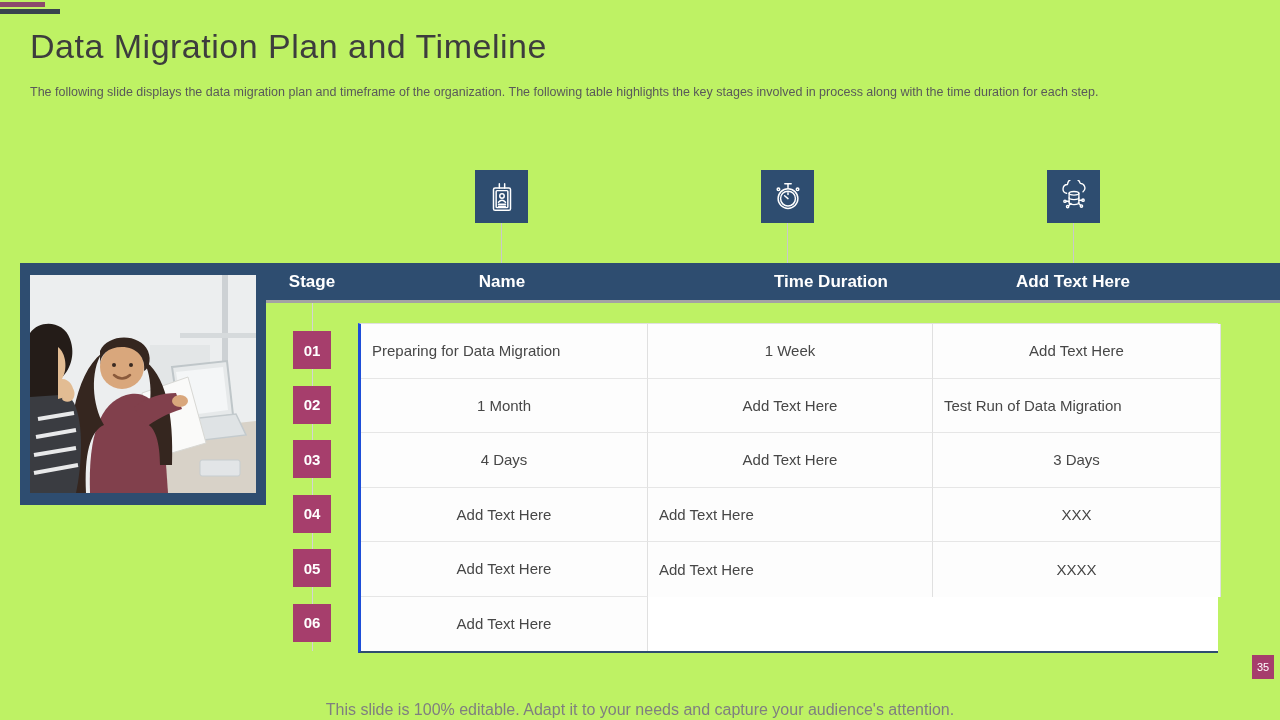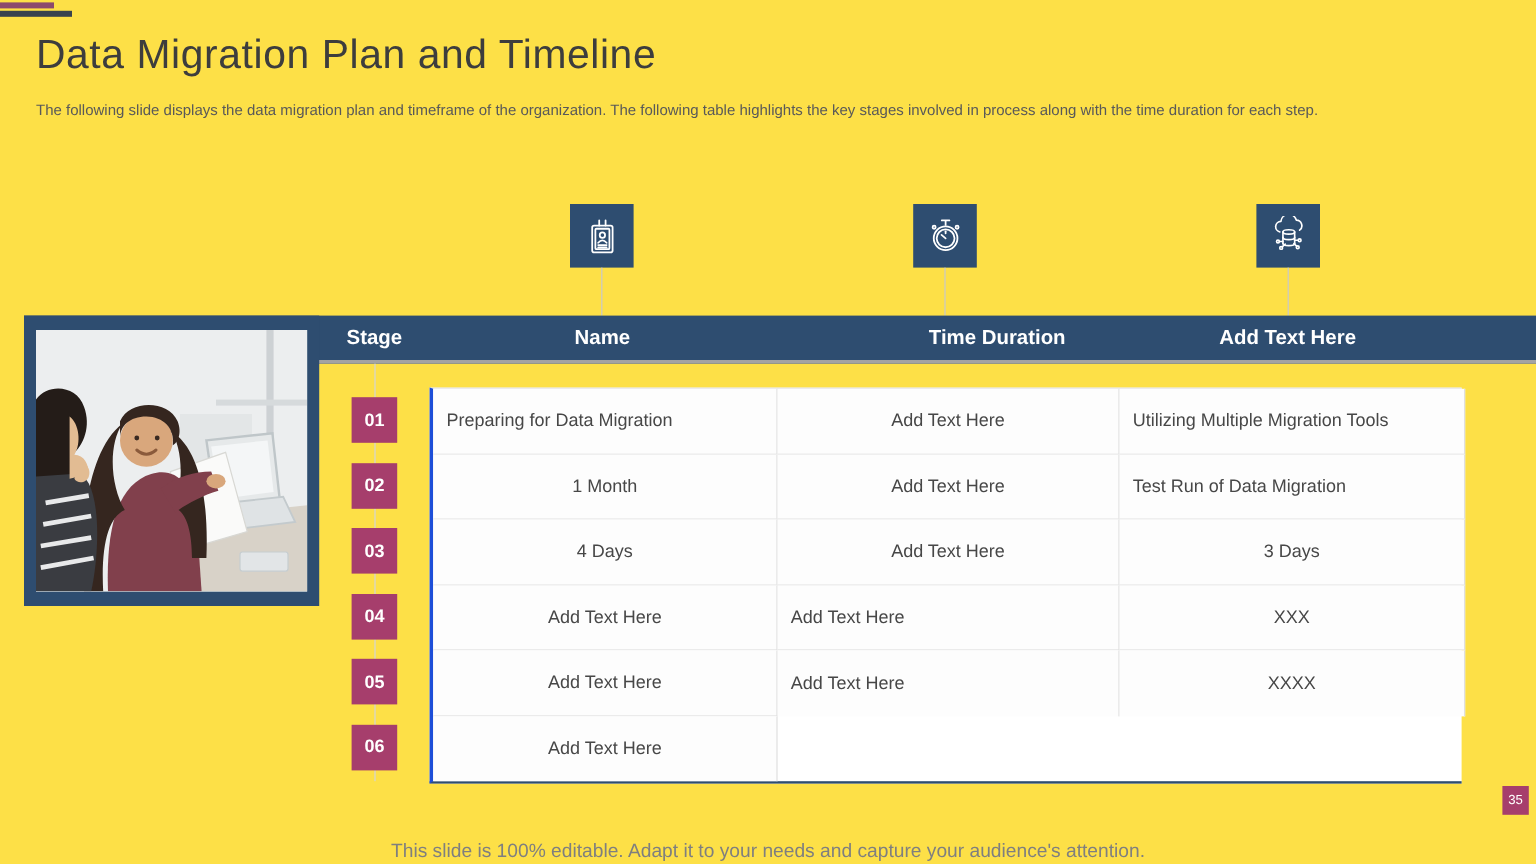--- a/index.html
+++ b/index.html
@@ -2,21 +2,21 @@
 <html><head>
 <meta charset="utf-8">
 <style>
   * { margin: 0; padding: 0; box-sizing: border-box; }
   html, body { background: #ffffff; }
   body { font-family: "Liberation Sans", sans-serif; }
   .slide {
     position: relative;
     width: 1280px;
     height: 720px;
-    background: #fde047;
+    background: #bef264;
     overflow: hidden;
   }
   
   .bar-pink  { position: absolute; left: 0; top: 2px;  width: 45px; height: 5px; background: #8C4A6C; }
   .bar-navy  { position: absolute; left: 0; top: 9px;  width: 60px; height: 5px; background: #39434E; }
 
   .title {
     position: absolute; left: 30px; top: 27px;
     font-size: 34px; font-weight: 400; color: #3D3D3D; letter-spacing: 0.5px;
   }
@@ -226,23 +226,23 @@
     <div class="stage-slot">
         <div class="stage-box">05</div>
       </div>
     <div class="stage-slot">
         <div class="stage-box">06</div>
       </div>
   </div>
 
   <div class="table-body">
     <div class="cell name">Preparing for Data Migration</div>
-    <div class="cell center">Add Text Here</div>
-
-    <div class="cell name">Utilizing Multiple Migration Tools</div>
+    <div class="cell center">1 Week</div>
+    <div class="cell center">Add Text Here</div>
+
     <div class="cell center">1 Month</div>
     <div class="cell center">Add Text Here</div>
 
     <div class="cell name">Test Run of Data Migration</div>
     <div class="cell center">4 Days</div>
     <div class="cell center">Add Text Here</div>
 
     <div class="cell center">3 Days</div>
     <div class="cell center">Add Text Here</div>
 

